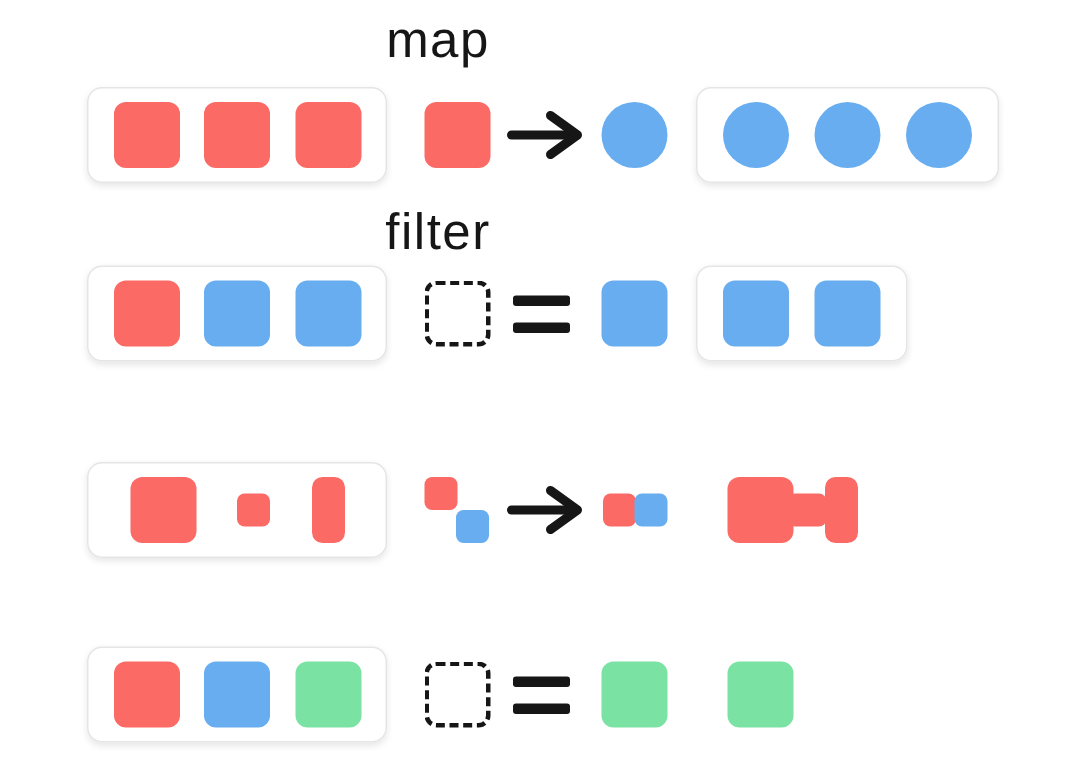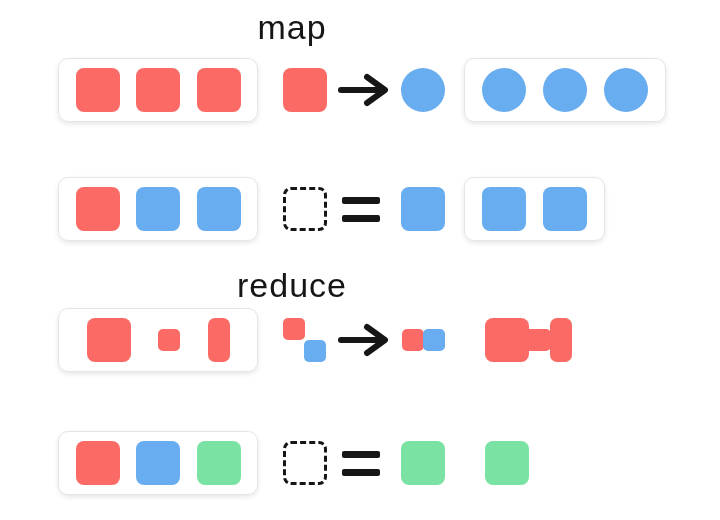--- a/index.html
+++ b/index.html
@@ -78,41 +78,41 @@
         </span>
         <span class="sh circ44 c-blue"></span>
       </div>
     <div class="out boxed">
         <span class="sh circ44 c-blue"></span>
         <span class="sh circ44 c-blue"></span>
         <span class="sh circ44 c-blue"></span>
       </div>
   </div>
 
+  <div class="row-title t1">filter</div>
   <div class="row-strip r1">
     <div class="in-box">
         <span class="sh sq44 c-red"></span>
         <span class="sh sq44 c-blue"></span>
         <span class="sh sq44 c-blue"></span>
       </div>
     <div class="op-zone">
         <span class="sh dashed"></span>
         <span class="sh equals">
           <i class="bar"></i>
           <i class="bar"></i>
         </span>
         <span class="sh sq44 c-blue"></span>
       </div>
     <div class="out boxed">
         <span class="sh sq44 c-blue"></span>
         <span class="sh sq44 c-blue"></span>
       </div>
   </div>
 
-  <div class="row-title t2">reduce</div>
   <div class="row-strip r2">
     <div class="in-box">
         <span class="sh sq44 c-red"></span>
         <span class="sh sq22 c-red"></span>
         <span class="sh tall c-red"></span>
       </div>
     <div class="op-zone">
         <span class="sh diag">
           <i class="sq22 c-red tl"></i>
           <i class="sq22 c-blue br"></i>

